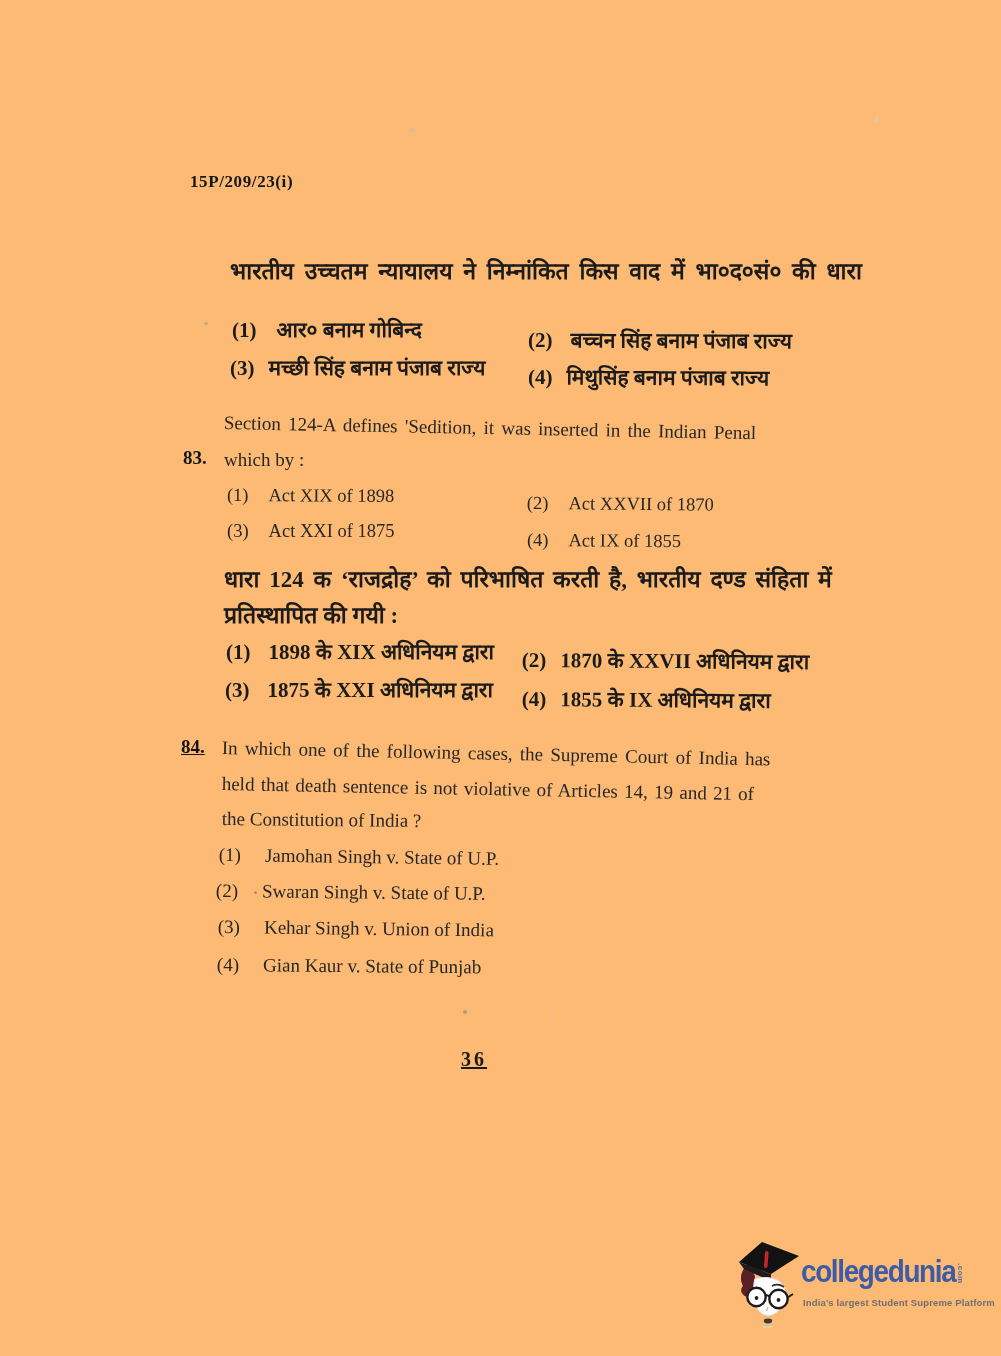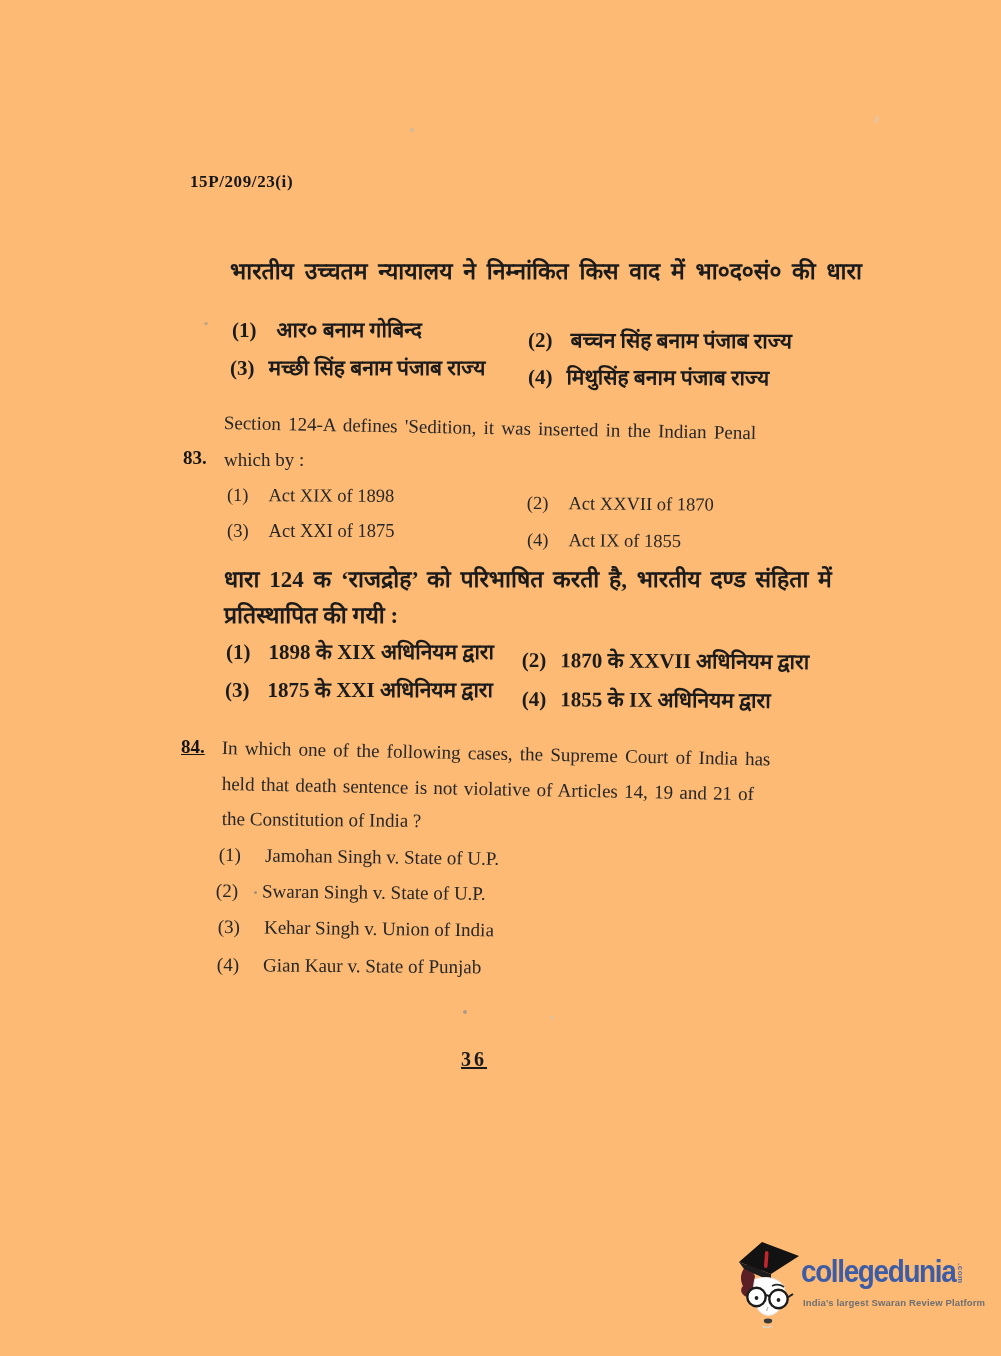--- a/index.html
+++ b/index.html
@@ -200,16 +200,16 @@
 
       <path d="M34,45 Q40,42 46,46" fill="none" stroke="#2a2a2a" stroke-width="1.8"></path>
 
       <path d="M30,66 L28.5,70" stroke="#bdbdbd" stroke-width="1.4" fill="none"></path>
 
       <ellipse cx="30" cy="80" rx="4.2" ry="2.4" fill="#3a3a3a"></ellipse>
       <path d="M24,85 Q29,88 34,85" fill="none" stroke="#d8d8d8" stroke-width="1.2"></path>
     </svg>
     <div class="brand">collegedunia</div>
     <div class="tld">.com</div>
-    <div class="tagline">India's largest Swaran Review Platform</div>
+    <div class="tagline">India's largest Student Supreme Platform</div>
   </div>
 
 </div>
 
 </body></html>

